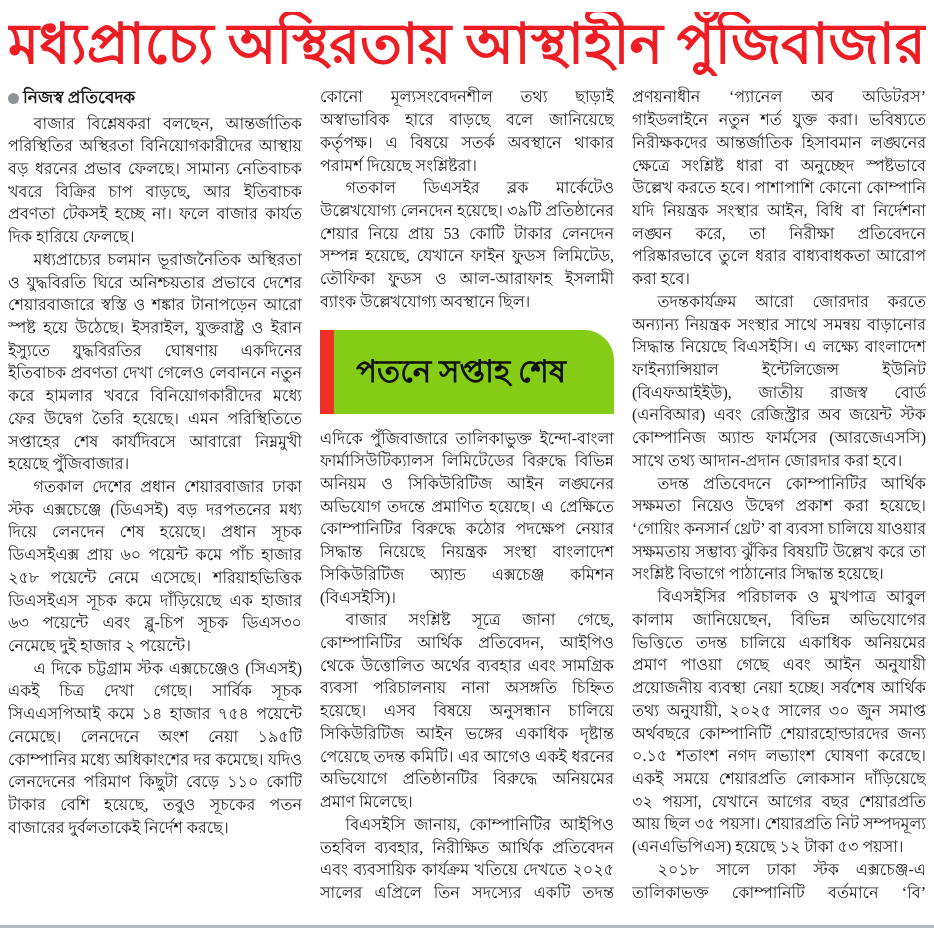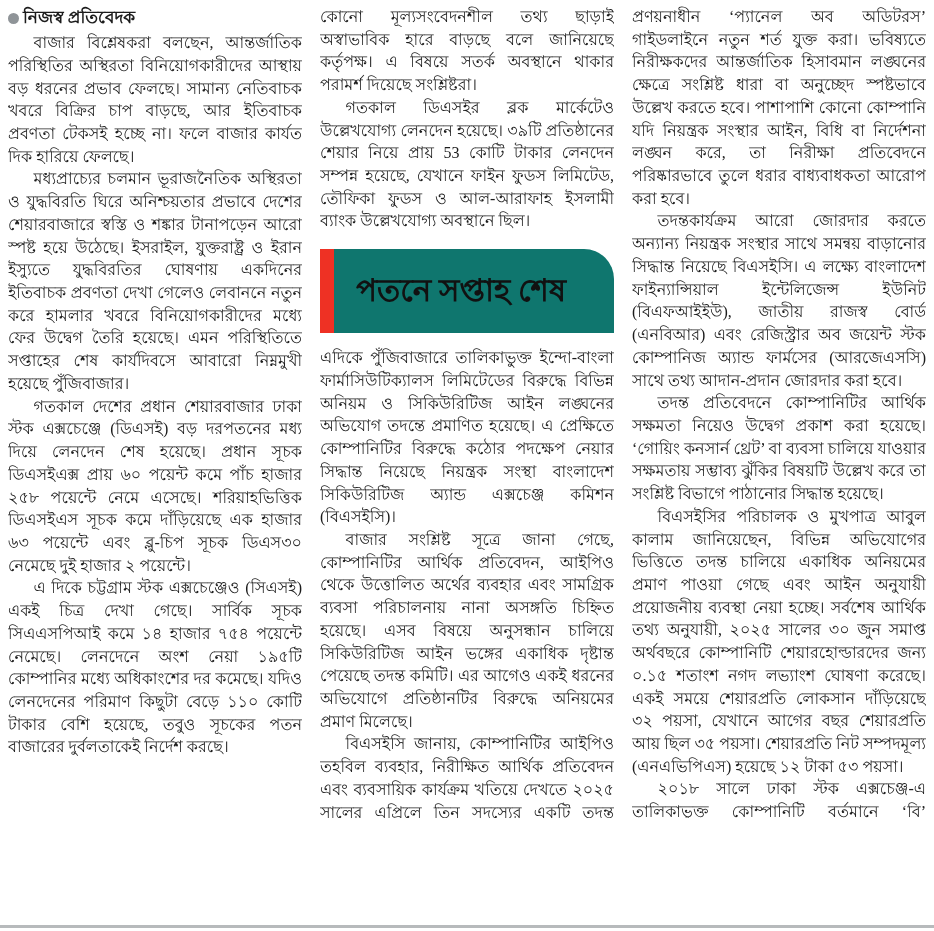--- a/index.html
+++ b/index.html
@@ -91,20 +91,21 @@
     bottom: 3px;
     height: 3px;
     background: #b7babc;
   }
 </style>
 </head>
 <body>
 
 <div class="page">
 
+  <h1 class="headline" style="color: rgb(238, 28, 35);">মধ্যপ্রাচ্যে অস্থিরতায় আস্থাহীন পুঁজিবাজার</h1>
 
   <div class="columns">
 
     <div class="col">
       <div class="byline">
         <span class="bullet"></span>
         <span>নিজস্ব প্রতিবেদক</span>
       </div>
       <p>বাজার বিশ্লেষকরা বলছেন, আন্তর্জাতিক পরিস্থিতির অস্থিরতা বিনিয়োগকারীদের আস্থায় বড় ধরনের প্রভাব ফেলছে। সামান্য নেতিবাচক খবরে বিক্রির চাপ বাড়ছে, আর ইতিবাচক প্রবণতা টেকসই হচ্ছে না। ফলে বাজার কার্যত দিক হারিয়ে ফেলছে।</p>
       <p>মধ্যপ্রাচ্যের চলমান ভূরাজনৈতিক অস্থিরতা ও যুদ্ধবিরতি ঘিরে অনিশ্চয়তার প্রভাবে দেশের শেয়ারবাজারে স্বস্তি ও শঙ্কার টানাপড়েন আরো স্পষ্ট হয়ে উঠেছে। ইসরাইল, যুক্তরাষ্ট্র ও ইরান ইস্যুতে যুদ্ধবিরতির ঘোষণায় একদিনের ইতিবাচক প্রবণতা দেখা গেলেও লেবাননে নতুন করে হামলার খবরে বিনিয়োগকারীদের মধ্যে ফের উদ্বেগ তৈরি হয়েছে। এমন পরিস্থিতিতে সপ্তাহের শেষ কার্যদিবসে আবারো নিম্নমুখী হয়েছে পুঁজিবাজার।</p>
@@ -112,21 +113,21 @@
       <p>এ দিকে চট্টগ্রাম স্টক এক্সচেঞ্জেও (সিএসই) একই চিত্র দেখা গেছে। সার্বিক সূচক সিএএসপিআই কমে ১৪ হাজার ৭৫৪ পয়েন্টে নেমেছে। লেনদেনে অংশ নেয়া ১৯৫টি কোম্পানির মধ্যে অধিকাংশের দর কমেছে। যদিও লেনদেনের পরিমাণ কিছুটা বেড়ে ১১০ কোটি টাকার বেশি হয়েছে, তবুও সূচকের পতন বাজারের দুর্বলতাকেই নির্দেশ করছে।</p>
 
     </div>
 
     <div class="col">
       <p class="no-indent">কোনো মূল্যসংবেদনশীল তথ্য ছাড়াই অস্বাভাবিক হারে বাড়ছে বলে জানিয়েছে কর্তৃপক্ষ। এ বিষয়ে সতর্ক অবস্থানে থাকার পরামর্শ দিয়েছে সংশ্লিষ্টরা।</p>
       <p>গতকাল ডিএসইর ব্লক মার্কেটেও উল্লেখযোগ্য লেনদেন হয়েছে। ৩৯টি প্রতিষ্ঠানের শেয়ার নিয়ে প্রায় 53 কোটি টাকার লেনদেন সম্পন্ন হয়েছে, যেখানে ফাইন ফুডস লিমিটেড, তৌফিকা ফুডস ও আল-আরাফাহ ইসলামী ব্যাংক উল্লেখযোগ্য অবস্থানে ছিল।</p>
 
       <div class="callout">
         <div class="bar" style="background: rgb(238, 49, 36);"></div>
-        <div class="box" style="background: #0f766e;">
+        <div class="box" style="background: #84cc16;">
           <div class="callout-title">পতনে সপ্তাহ শেষ</div>
         </div>
       </div>
 
       <p class="no-indent">এদিকে পুঁজিবাজারে তালিকাভুক্ত ইন্দো-বাংলা ফার্মাসিউটিক্যালস লিমিটেডের বিরুদ্ধে বিভিন্ন অনিয়ম ও সিকিউরিটিজ আইন লঙ্ঘনের অভিযোগ তদন্তে প্রমাণিত হয়েছে। এ প্রেক্ষিতে কোম্পানিটির বিরুদ্ধে কঠোর পদক্ষেপ নেয়ার সিদ্ধান্ত নিয়েছে নিয়ন্ত্রক সংস্থা বাংলাদেশ সিকিউরিটিজ অ্যান্ড এক্সচেঞ্জ কমিশন (বিএসইসি)।</p>
       <p>বাজার সংশ্লিষ্ট সূত্রে জানা গেছে, কোম্পানিটির আর্থিক প্রতিবেদন, আইপিও থেকে উত্তোলিত অর্থের ব্যবহার এবং সামগ্রিক ব্যবসা পরিচালনায় নানা অসঙ্গতি চিহ্নিত হয়েছে। এসব বিষয়ে অনুসন্ধান চালিয়ে সিকিউরিটিজ আইন ভঙ্গের একাধিক দৃষ্টান্ত পেয়েছে তদন্ত কমিটি। এর আগেও একই ধরনের অভিযোগে প্রতিষ্ঠানটির বিরুদ্ধে অনিয়মের প্রমাণ মিলেছে।</p>
       <p>বিএসইসি জানায়, কোম্পানিটির আইপিও তহবিল ব্যবহার, নিরীক্ষিত আর্থিক প্রতিবেদন এবং ব্যবসায়িক কার্যক্রম খতিয়ে দেখতে ২০২৫ সালের এপ্রিলে তিন সদস্যের একটি তদন্ত কমিটি গঠন করা হয়। তদন্ত শেষে কমিশনে জমা দেয়া প্রতিবেদনে ২০২০ সালের ৩০ জুন থেকে ২০২৪ সালের ৩০ জুন পর্যন্ত পাঁচটি অর্থবছরের নিরীক্ষিত আর্থিক বিবরণী, পরিশোধিত মূলধন এবং আইপিও তহবিল ব্যবহারে আইন ও বিধি লঙ্ঘনের বিষয় উঠে এসেছে। এর ভিত্তিতে সংশ্লিষ্টদের বিরুদ্ধে ব্যবস্থা নিতে বিএসইসির এনফোর্সমেন্ট বিভাগকে নির্দেশ দেয়া হয়েছে।</p>
 
     </div>
 

